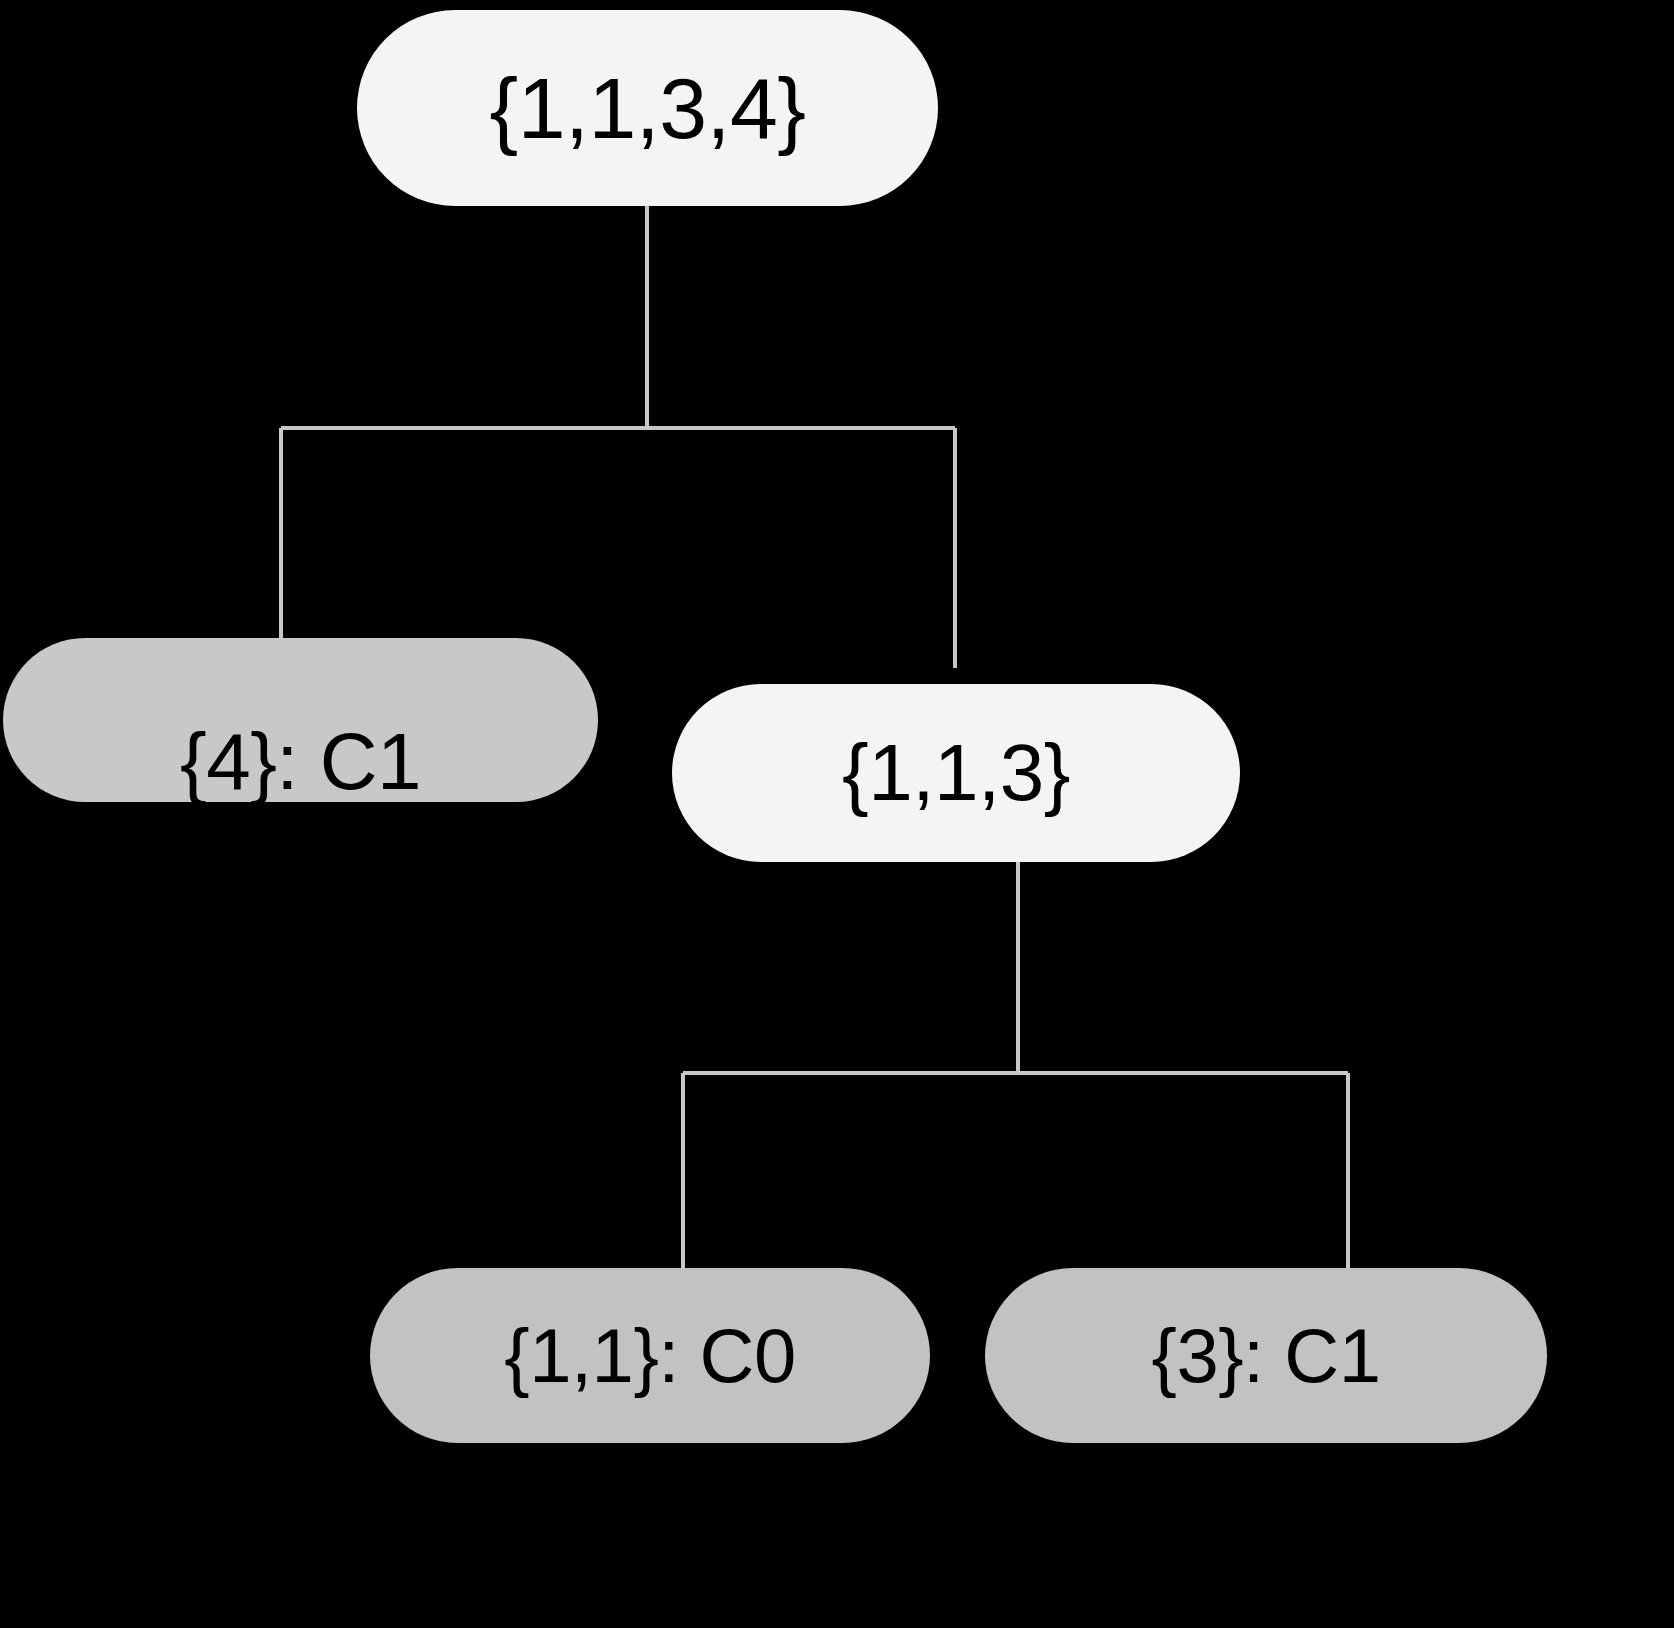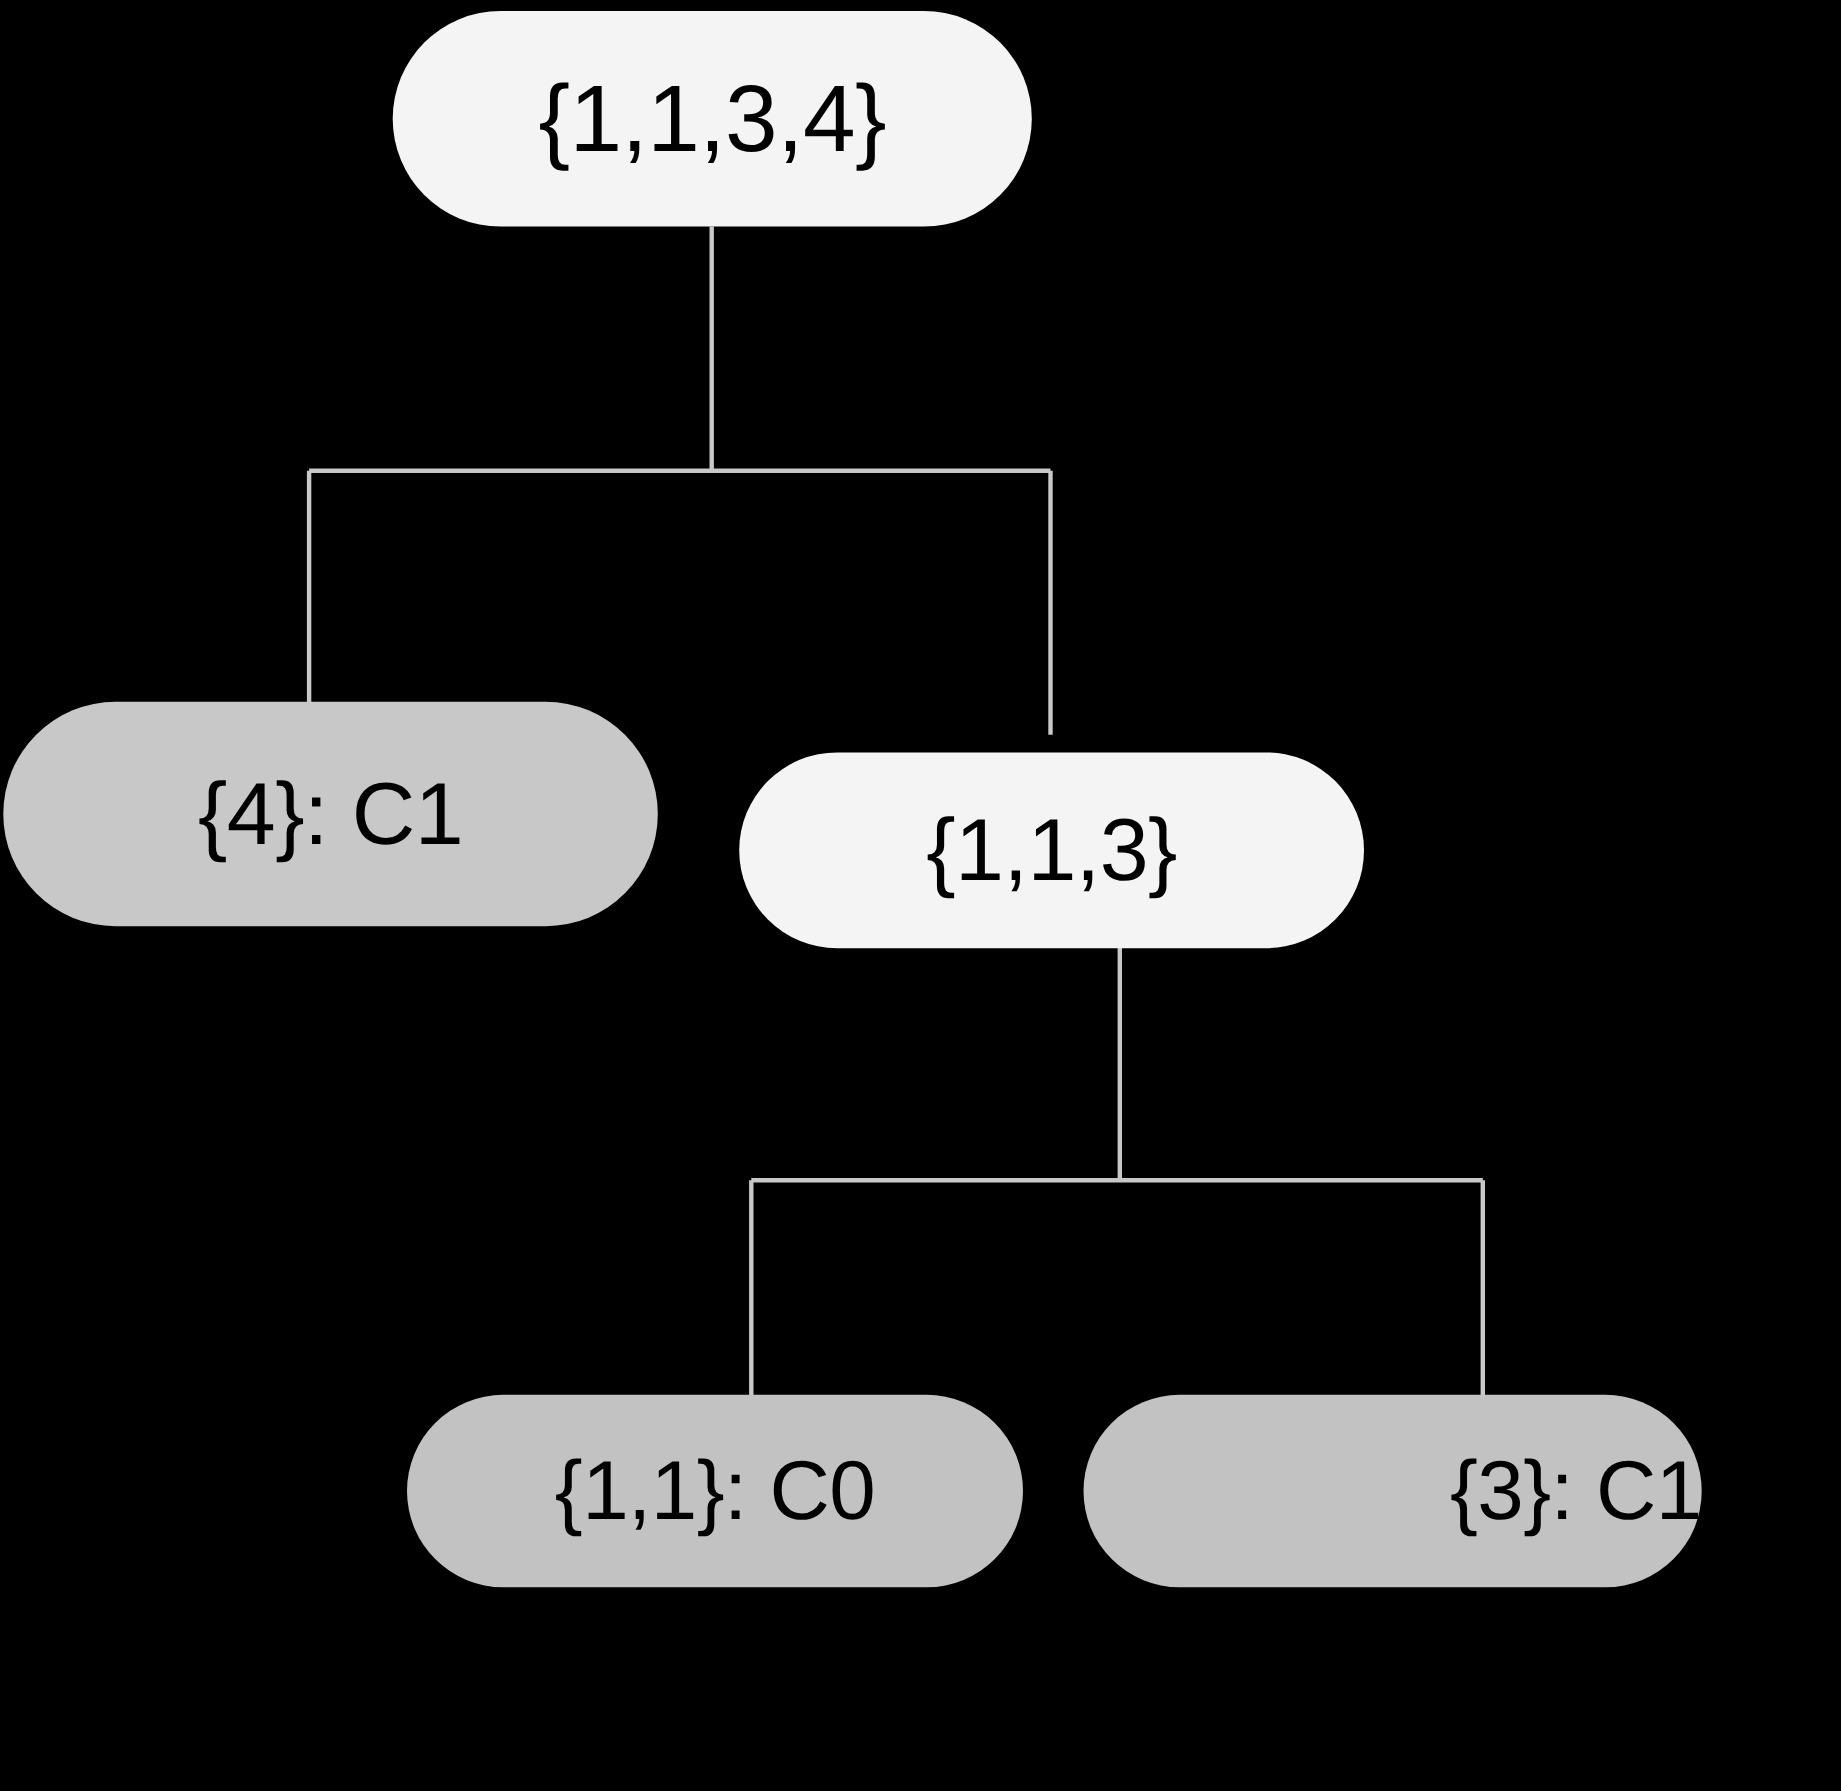--- a/index.html
+++ b/index.html
@@ -44,38 +44,38 @@
   }
 
   
   #node-root {
     left: 357px;  top: 10px;
     width: 581px; height: 196px;
     font-size: 86px;
   }
   #node-l2-left {
     left: 3px;    top: 638px;
-    width: 595px; height: 204px;
+    width: 595px; height: 164px;
     font-size: 80px;
+    align-items: flex-end;
   }
   #node-l2-right {
     left: 672px;  top: 684px;
     width: 568px; height: 178px;
     font-size: 80px;
   }
   #node-leaf-left {
     left: 370px;  top: 1268px;
     width: 560px; height: 175px;
     font-size: 76px;
   }
   #node-leaf-right {
     left: 985px;  top: 1268px;
     width: 562px; height: 175px;
     font-size: 76px;
-    justify-content: flex-end;
   }
 </style>
 </head>
 <body style="background: rgb(0, 0, 0);">
 
 <div id="canvas">
 
   <svg id="edge-layer" viewBox="0 0 1674 1628">
 
     <g>

